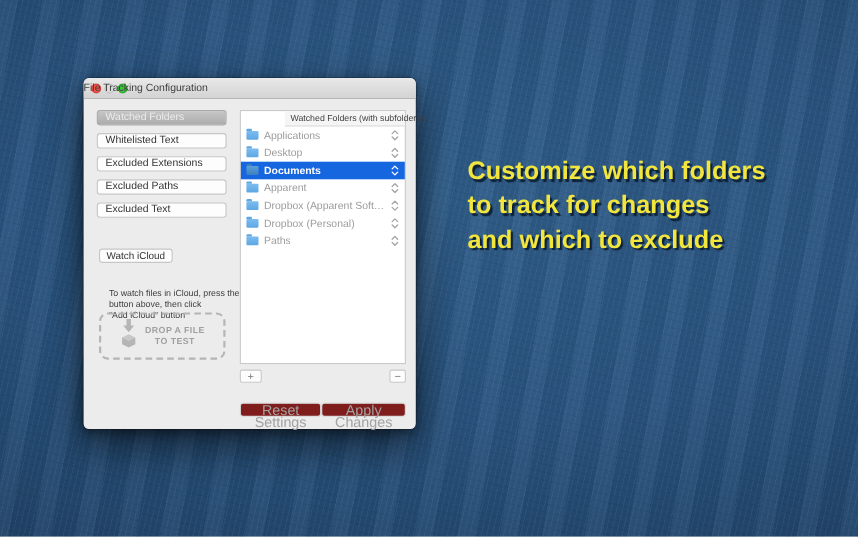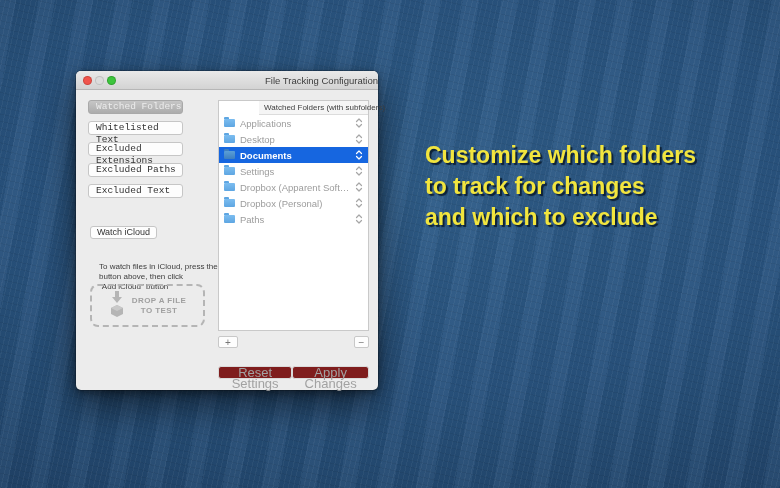--- a/index.html
+++ b/index.html
@@ -40,30 +40,30 @@
     border-bottom:1px solid #b6b6b6;
     border-radius:5px 5px 0 0;
   }
   .traffic { position:absolute; left:7px; top:5px; display:flex; gap:3px; }
   .light { width:9px; height:9px; border-radius:50%; display:inline-block; }
   .light.red   { background:var(--traffic-red, #f0544c);  border:1px solid rgba(170,50,40,0.5); }
   .light.gray  { background:var(--traffic-gray, #dcdcdc); border:1px solid rgba(0,0,0,0.12); }
   .light.green { background:var(--traffic-green, #3dc53d);border:1px solid rgba(30,130,30,0.5); }
   .title {
     position:absolute; left:0; right:0; top:0; height:19px;
-    line-height:19px; text-align:right;
+    line-height:19px; text-align:left;
     font-size:9.5px; color:#3c3c3c;
   }
 
   
   .side-btn {
-    position:absolute; left:12px; width:95px; height:14px;
+    position:absolute; left:12px; width:118px; height:14px;
     background:#fdfdfd; border:1px solid #c6c6c6; border-radius:3px;
     font-size:9.5px; color:#333; text-align:left; padding-left:7px;
-    line-height:12px; font-family:Liberation Mono, monospace;
+    line-height:12px; font-family:Liberation Sans, sans-serif;
     display:block;
   }
   .side-btn.selected {
     background:linear-gradient(#c6c6c6, #acacac);
     border-color:#a9a9a9; color:#ececec;
   }
   .side-btn:nth-of-type(1) { top:29px; }
 
   .watch-icloud {
     position:absolute; left:14px; top:155px; width:67px; height:13px;
@@ -207,21 +207,21 @@
       </div>
       <div class="row selected">
         <span class="folder-icon"></span>
         <span class="row-label">Documents</span>
         <svg class="stepper" width="8" height="12" viewBox="0 0 8 12">
             <path d="M1.5 4.5 L4 2 L6.5 4.5 M1.5 7.5 L4 10 L6.5 7.5" fill="none" stroke="currentColor" stroke-width="1.2" stroke-linecap="round" stroke-linejoin="round"></path>
           </svg>
       </div>
       <div class="row">
         <span class="folder-icon"></span>
-        <span class="row-label">Settings</span>
+        <span class="row-label">Apparent</span>
         <svg class="stepper" width="8" height="12" viewBox="0 0 8 12">
             <path d="M1.5 4.5 L4 2 L6.5 4.5 M1.5 7.5 L4 10 L6.5 7.5" fill="none" stroke="currentColor" stroke-width="1.2" stroke-linecap="round" stroke-linejoin="round"></path>
           </svg>
       </div>
       <div class="row">
         <span class="folder-icon"></span>
         <span class="row-label">Dropbox (Apparent Software)</span>
         <svg class="stepper" width="8" height="12" viewBox="0 0 8 12">
             <path d="M1.5 4.5 L4 2 L6.5 4.5 M1.5 7.5 L4 10 L6.5 7.5" fill="none" stroke="currentColor" stroke-width="1.2" stroke-linecap="round" stroke-linejoin="round"></path>
           </svg>

